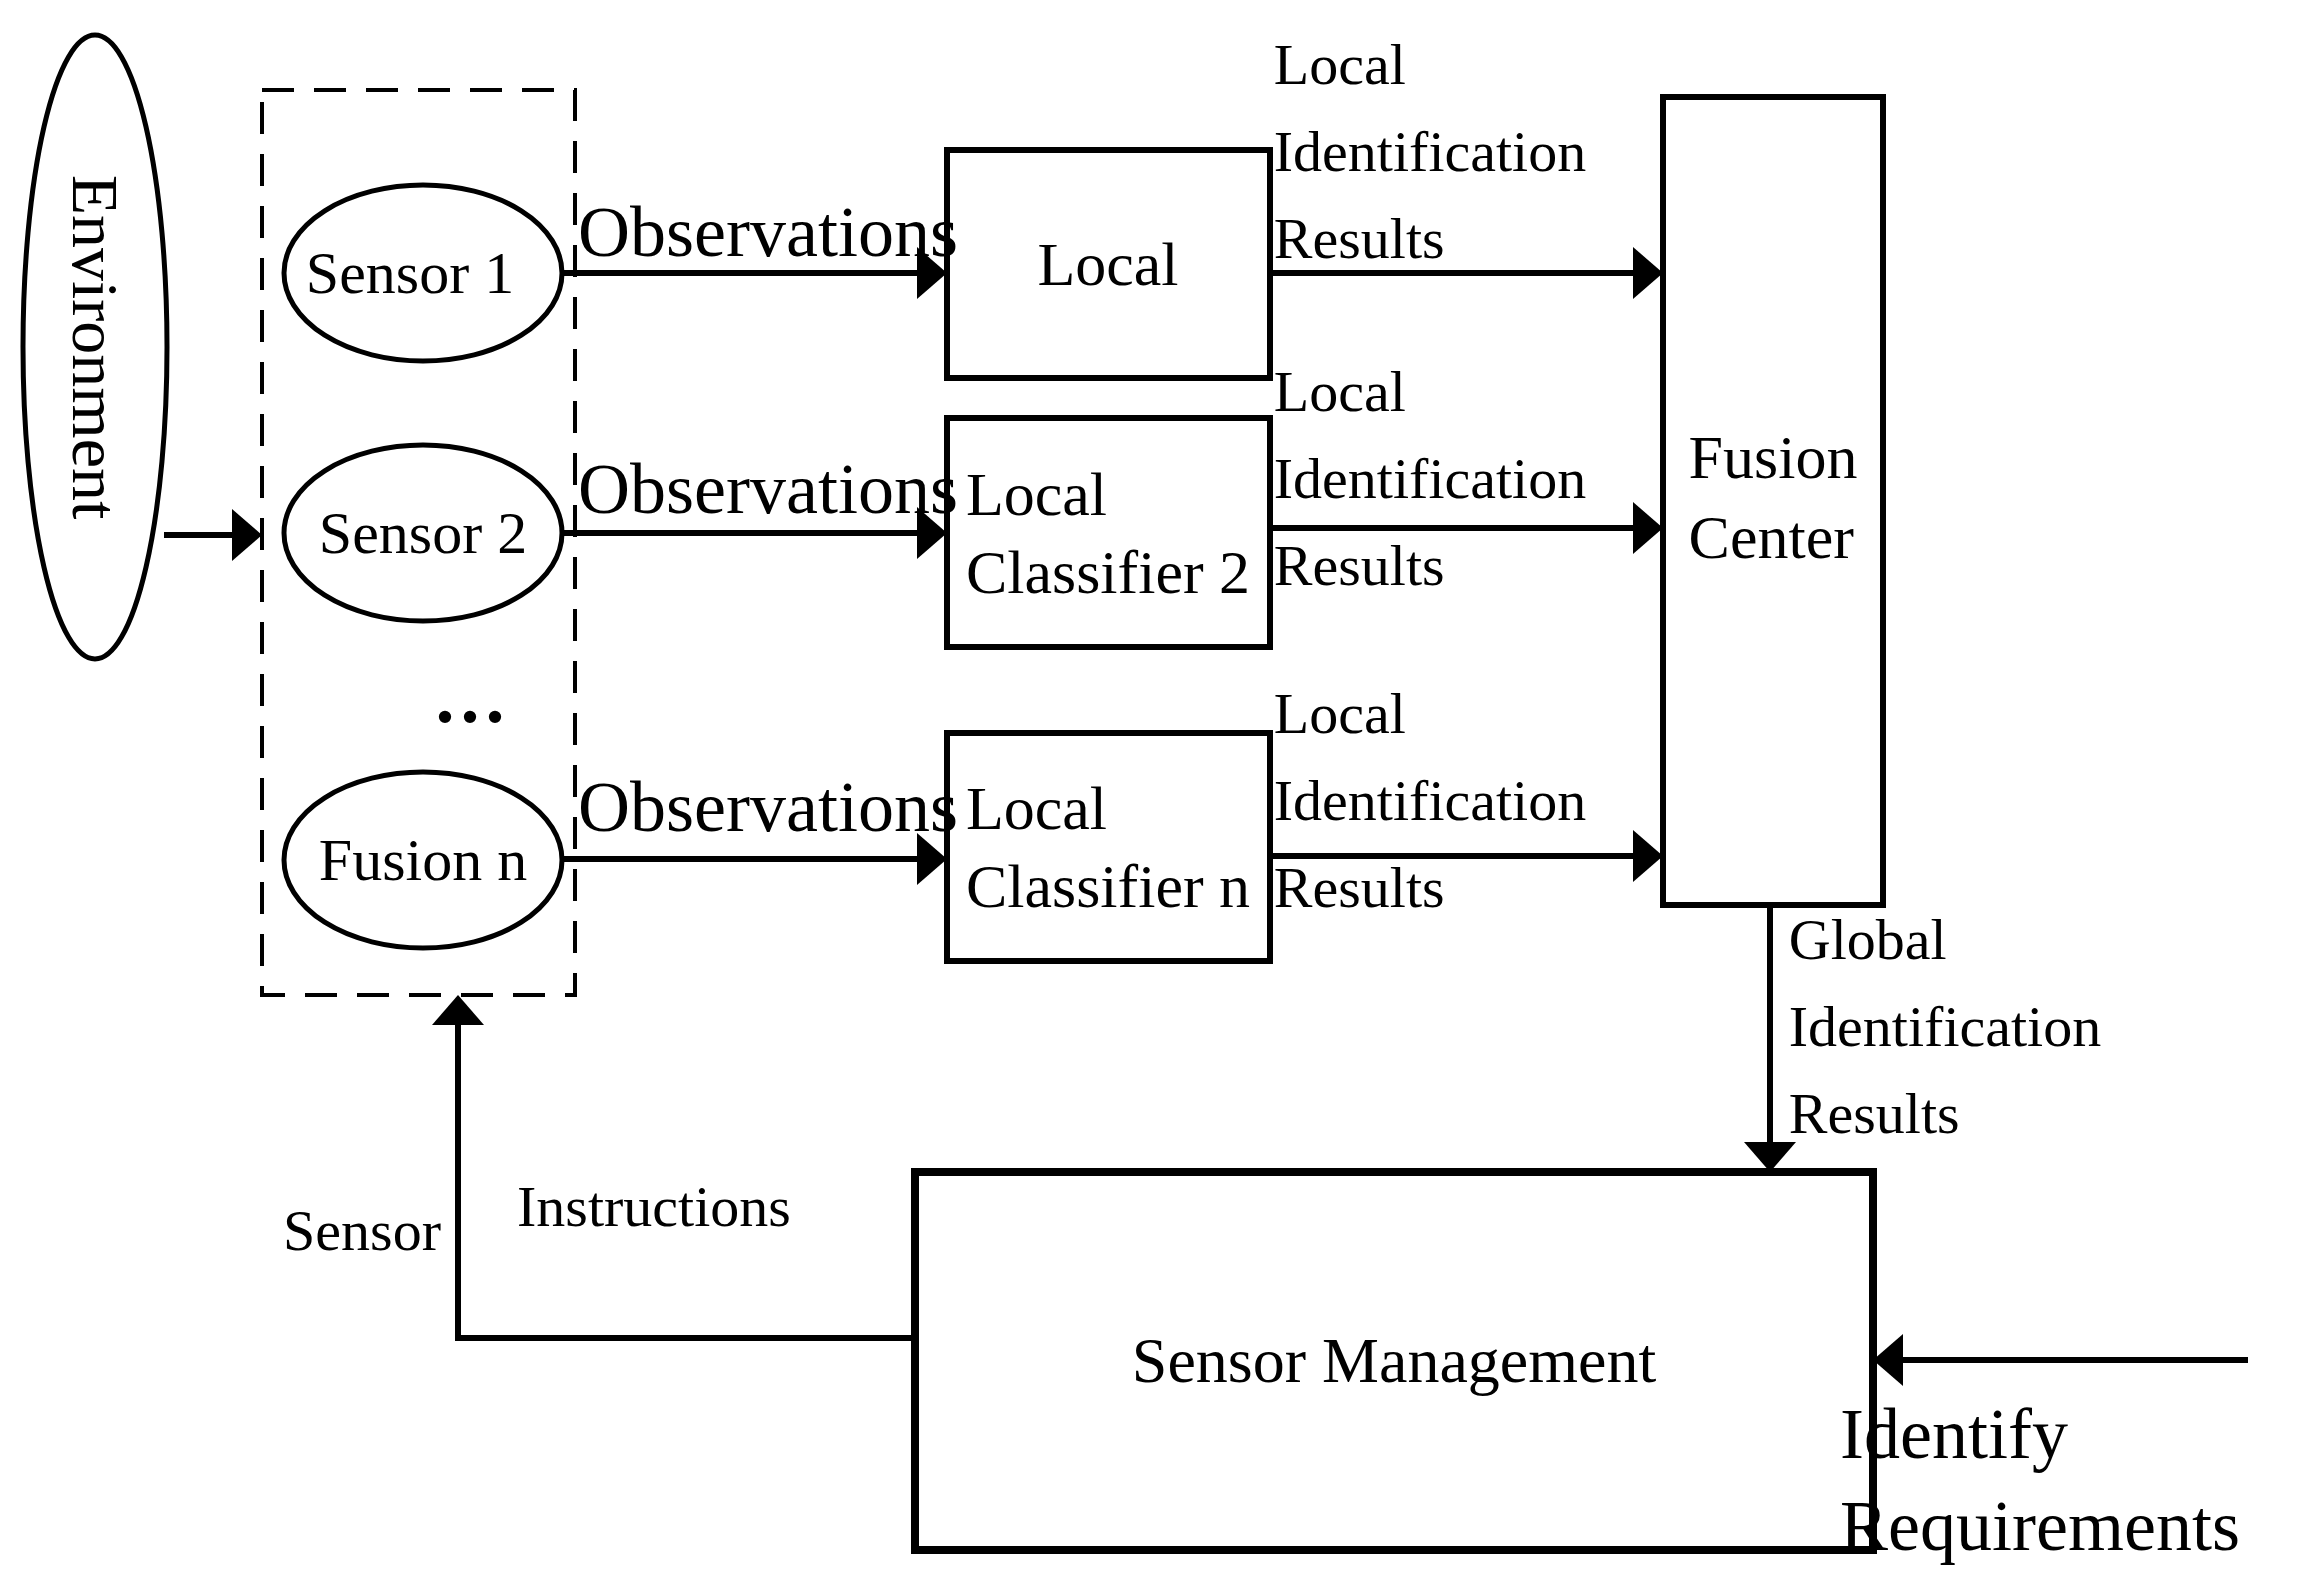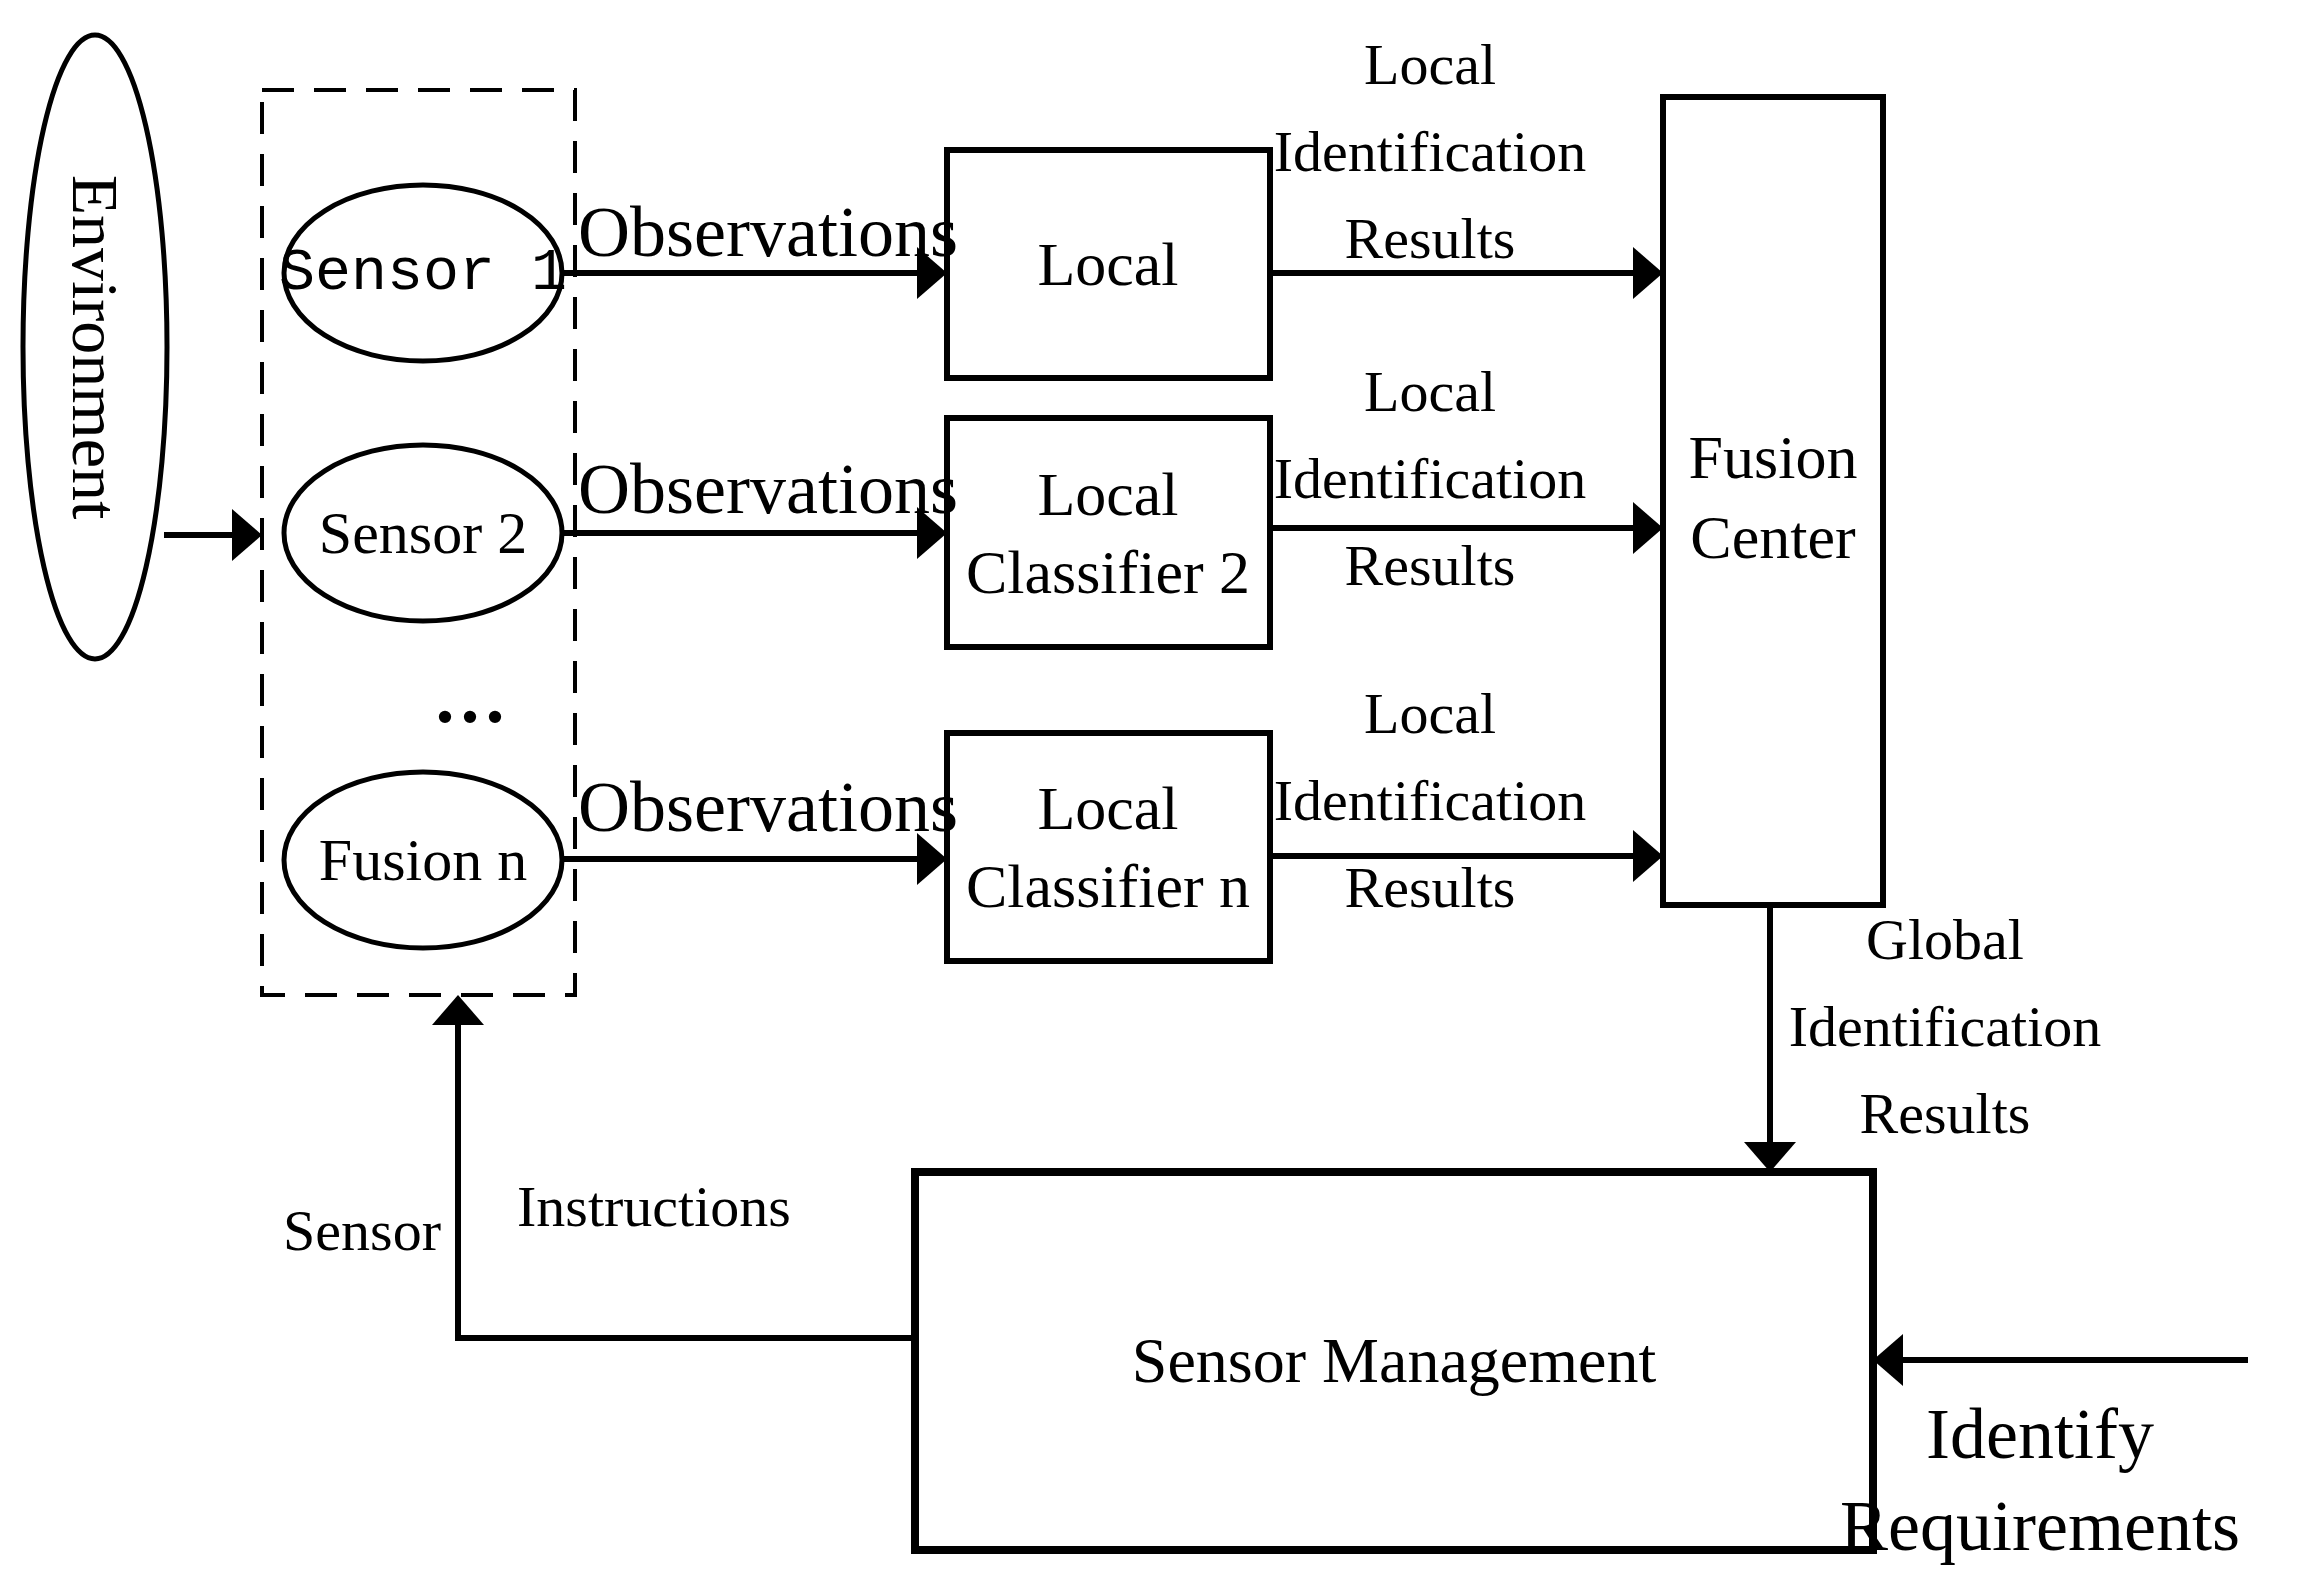--- a/index.html
+++ b/index.html
@@ -22,21 +22,20 @@
     top: 0;
   }
   .label {
     position: absolute;
     font-family: "Liberation Serif", serif;
     color: #000000;
     white-space: nowrap;
   }
   .center {
     transform: translate(-50%, -50%);
-    text-align: center;
   }
   .flow {
     font-size: 58px;
     line-height: 87px;
   }
   .boxtext {
     font-size: 62px;
     line-height: 78px;
   }
   .fusiontext {
@@ -136,21 +135,21 @@
     </g>
 
     <g>
       <polyline points="915,1338 458,1338 458,1023" fill="none" stroke="#000" stroke-width="6"></polyline>
       <polygon points="458,995 432,1025 484,1025" fill="#000"></polygon>
     </g>
   </svg>
 
   <div class="label env-label" style="left:95px; top:347px;">Environment</div>
 
-  <div class="label sensor-label center" style="left:423px; top:273px;font-family:Liberation Mono, monospace;">Sensor 1</div>
+  <div class="label sensor-label center" style="left:410px; top:273px;">Sensor 1</div>
   <div class="label sensor-label center" style="left:423px; top:533px;">Sensor 2</div>
   <div class="label sensor-label center" style="left:423px; top:860px;">Fusion n</div>
   <div class="label dots center" style="left:473px; top:696px;">...</div>
 
   <div class="label boxtext center" style="left:1108px; top:264px;">
     <div>Local</div>
   </div>
   <div class="label boxtext center" style="left:1108px; top:533px;">
     <div>Local</div>
     <div>Classifier 2</div>

